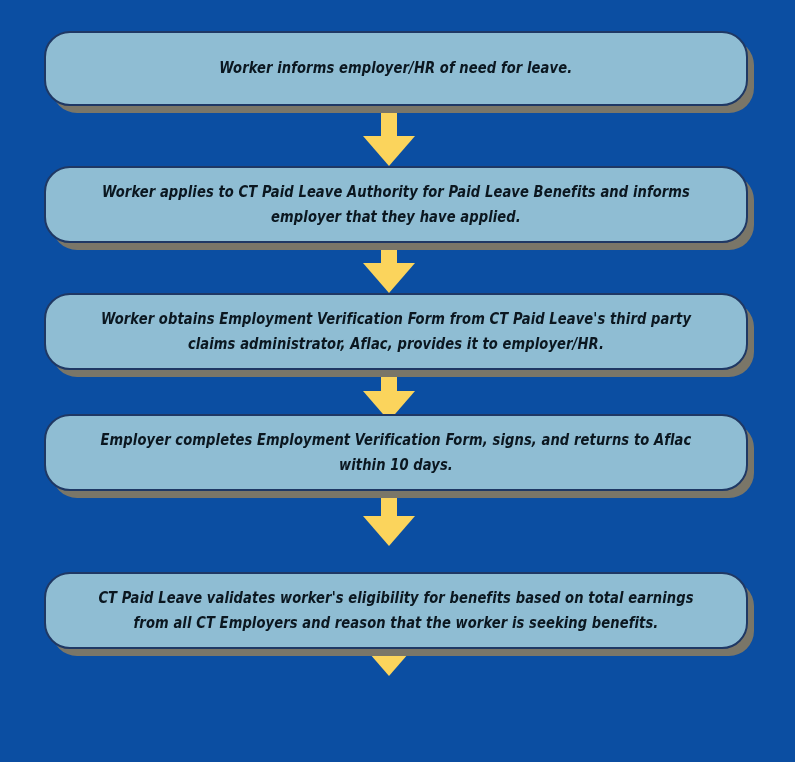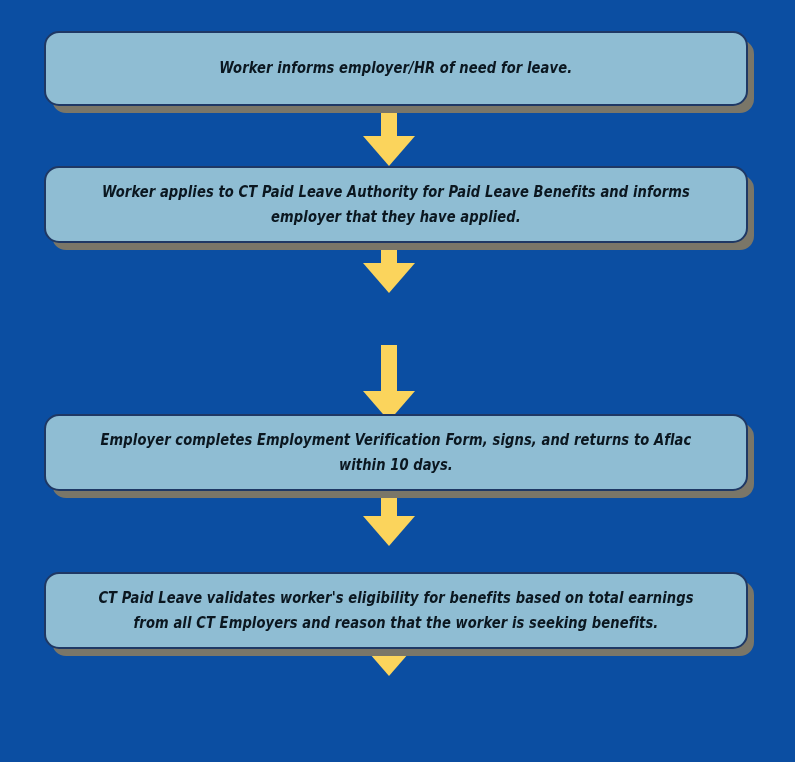--- a/index.html
+++ b/index.html
@@ -43,21 +43,21 @@
     width: 0;
     height: 0;
   }
 
   
   .node {
     position: absolute;
     box-sizing: border-box;
     background: #8FBDD3;
     border: 2px solid #1F3864;
-    border-radius: 15px;
+    border-radius: 26px;
     box-shadow: 7px 8px 0 -1px #7A7668;
     display: flex;
     align-items: center;
     justify-content: center;
     padding: 6px 26px;
     z-index: 3;
   }
   .node-text {
     color: #0B1720;
     font-size: 15.5px;
@@ -101,20 +101,23 @@
   </div>
 
   <div class="node" style="left:44px; top:31px; width:704px; height:75px;">
     <div class="node-text">Worker informs employer/HR of need for leave.</div>
   </div>
 
   <div class="node" style="left:44px; top:166px; width:704px; height:77px;justify-content:center;">
     <div class="node-text">Worker applies to CT Paid Leave Authority for Paid Leave Benefits and informs employer that they have applied.</div>
   </div>
 
+  <div class="node" style="left:44px; top:293px; width:704px; height:77px;">
+    <div class="node-text">Worker obtains Employment Verification Form from CT Paid Leave's third party claims administrator, Aflac, provides it to employer/HR.</div>
+  </div>
 
   <div class="node" style="left:44px; top:414px; width:704px; height:77px;">
     <div class="node-text">Employer completes Employment Verification Form, signs, and returns to Aflac within 10 days.</div>
   </div>
 
   <div class="node" style="left:44px; top:572px; width:704px; height:77px;">
     <div class="node-text">CT Paid Leave validates worker's eligibility for benefits based on total earnings from all CT Employers and reason that the worker is seeking benefits.</div>
   </div>
 
 

